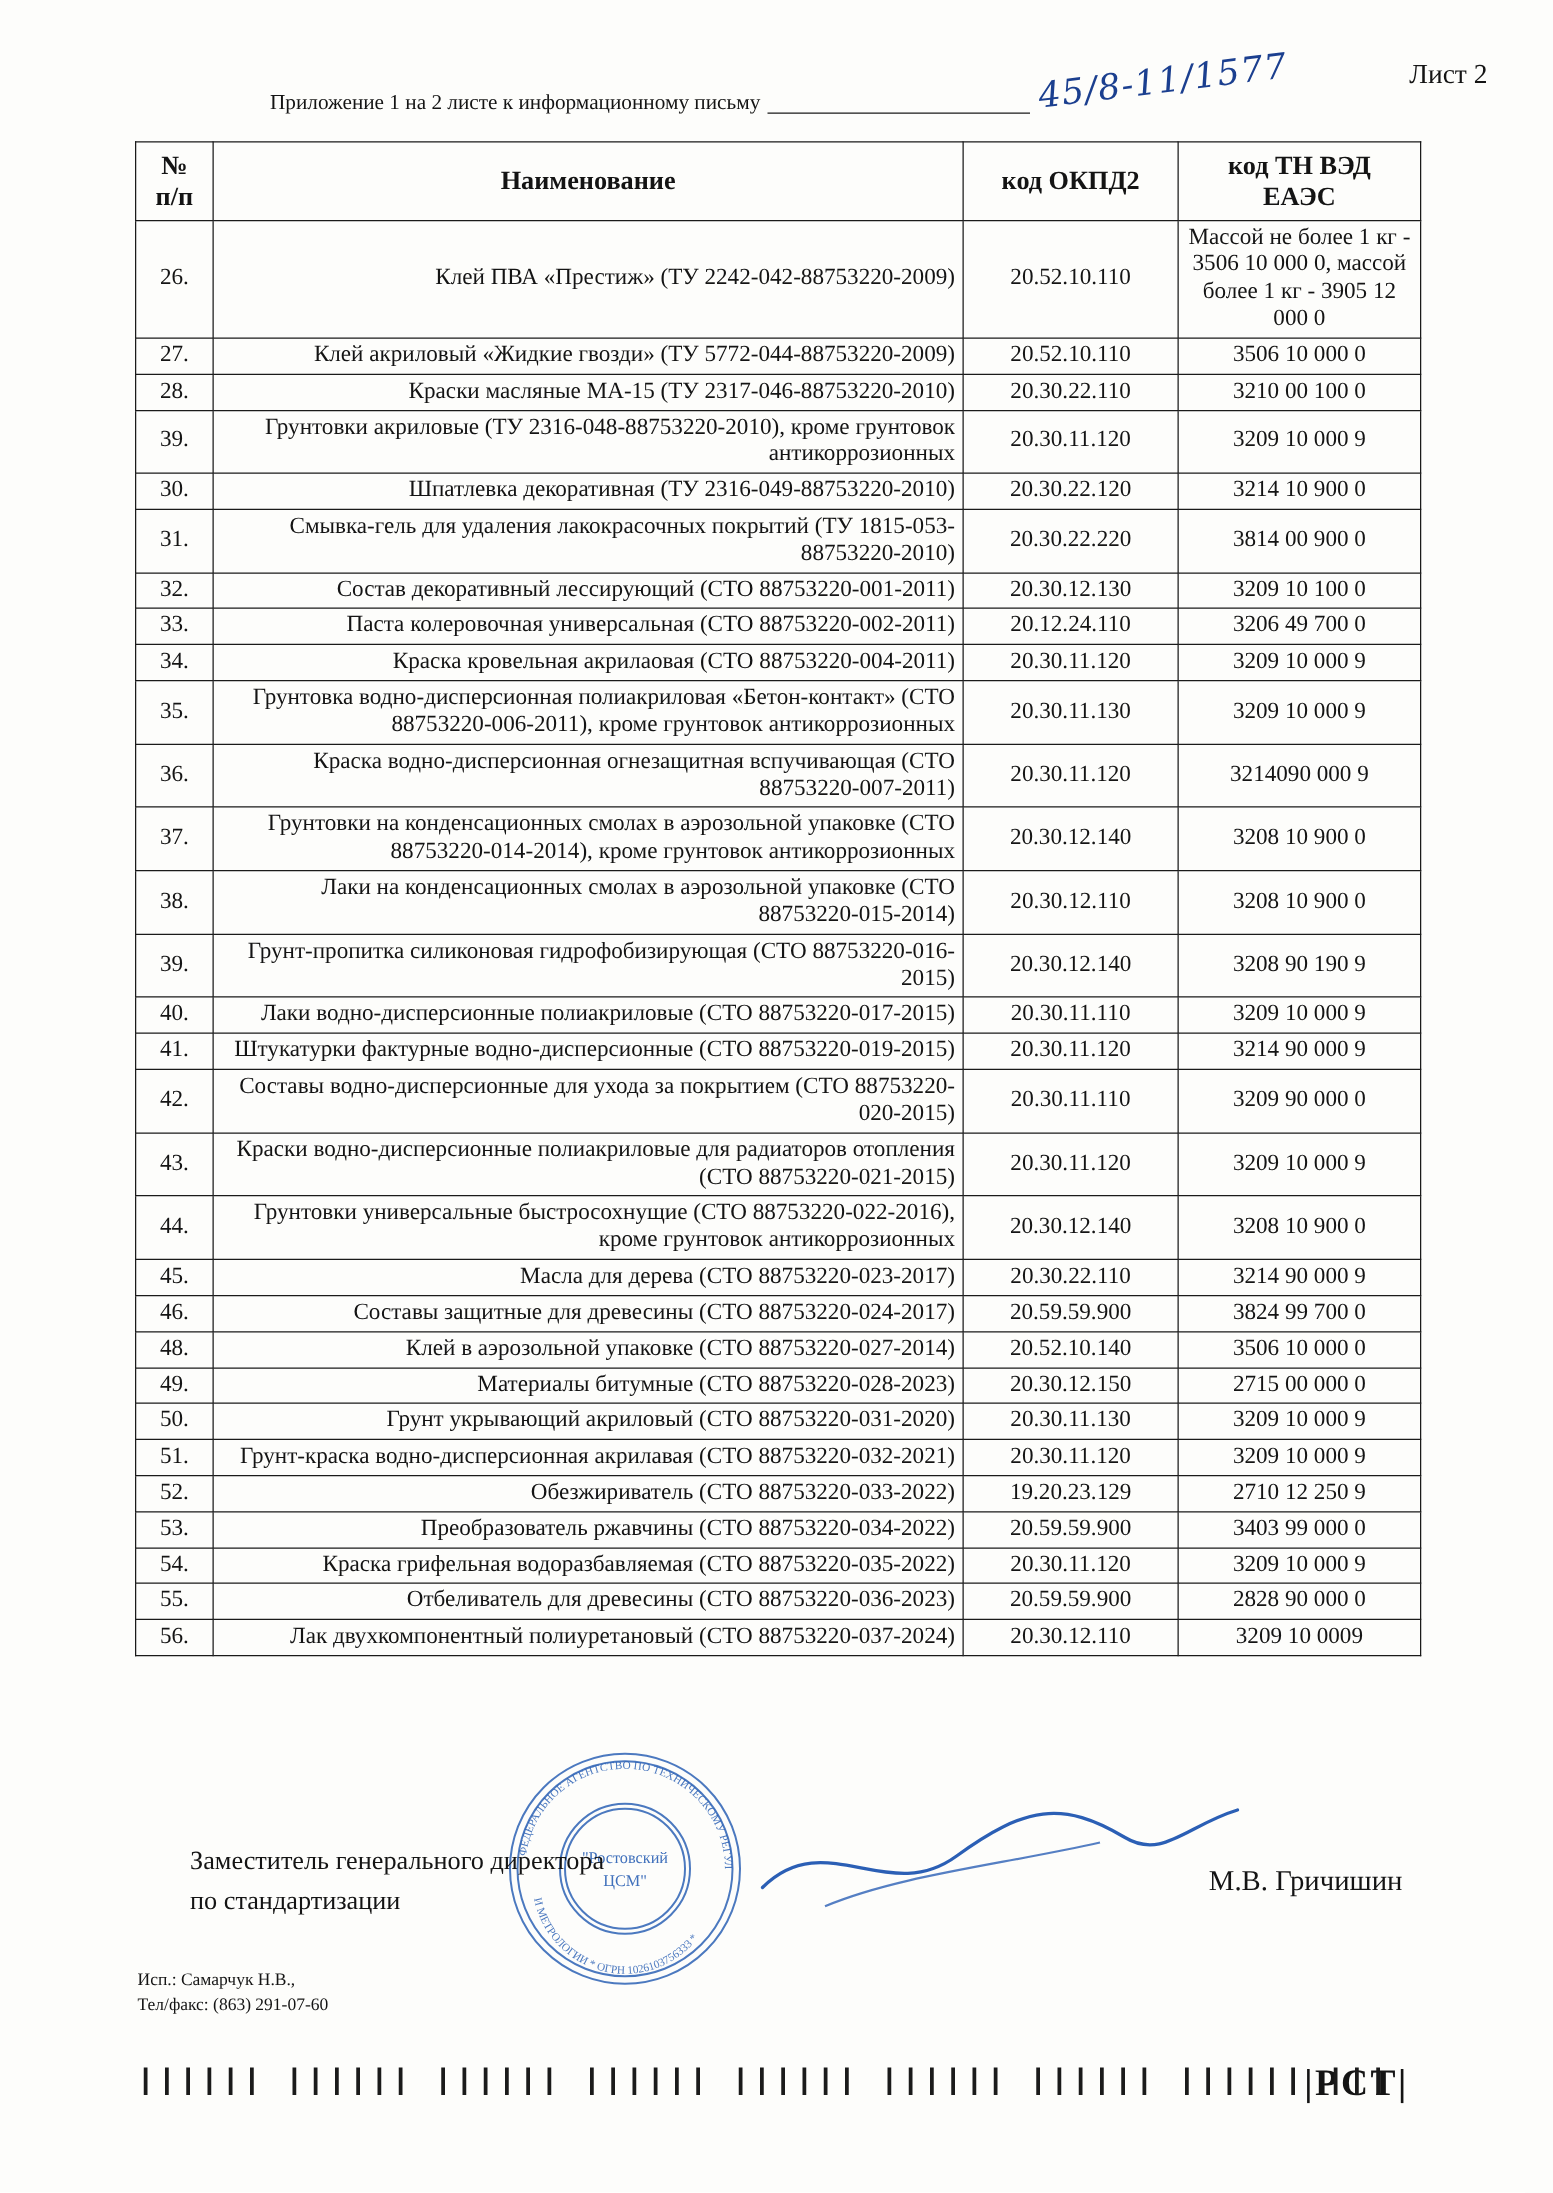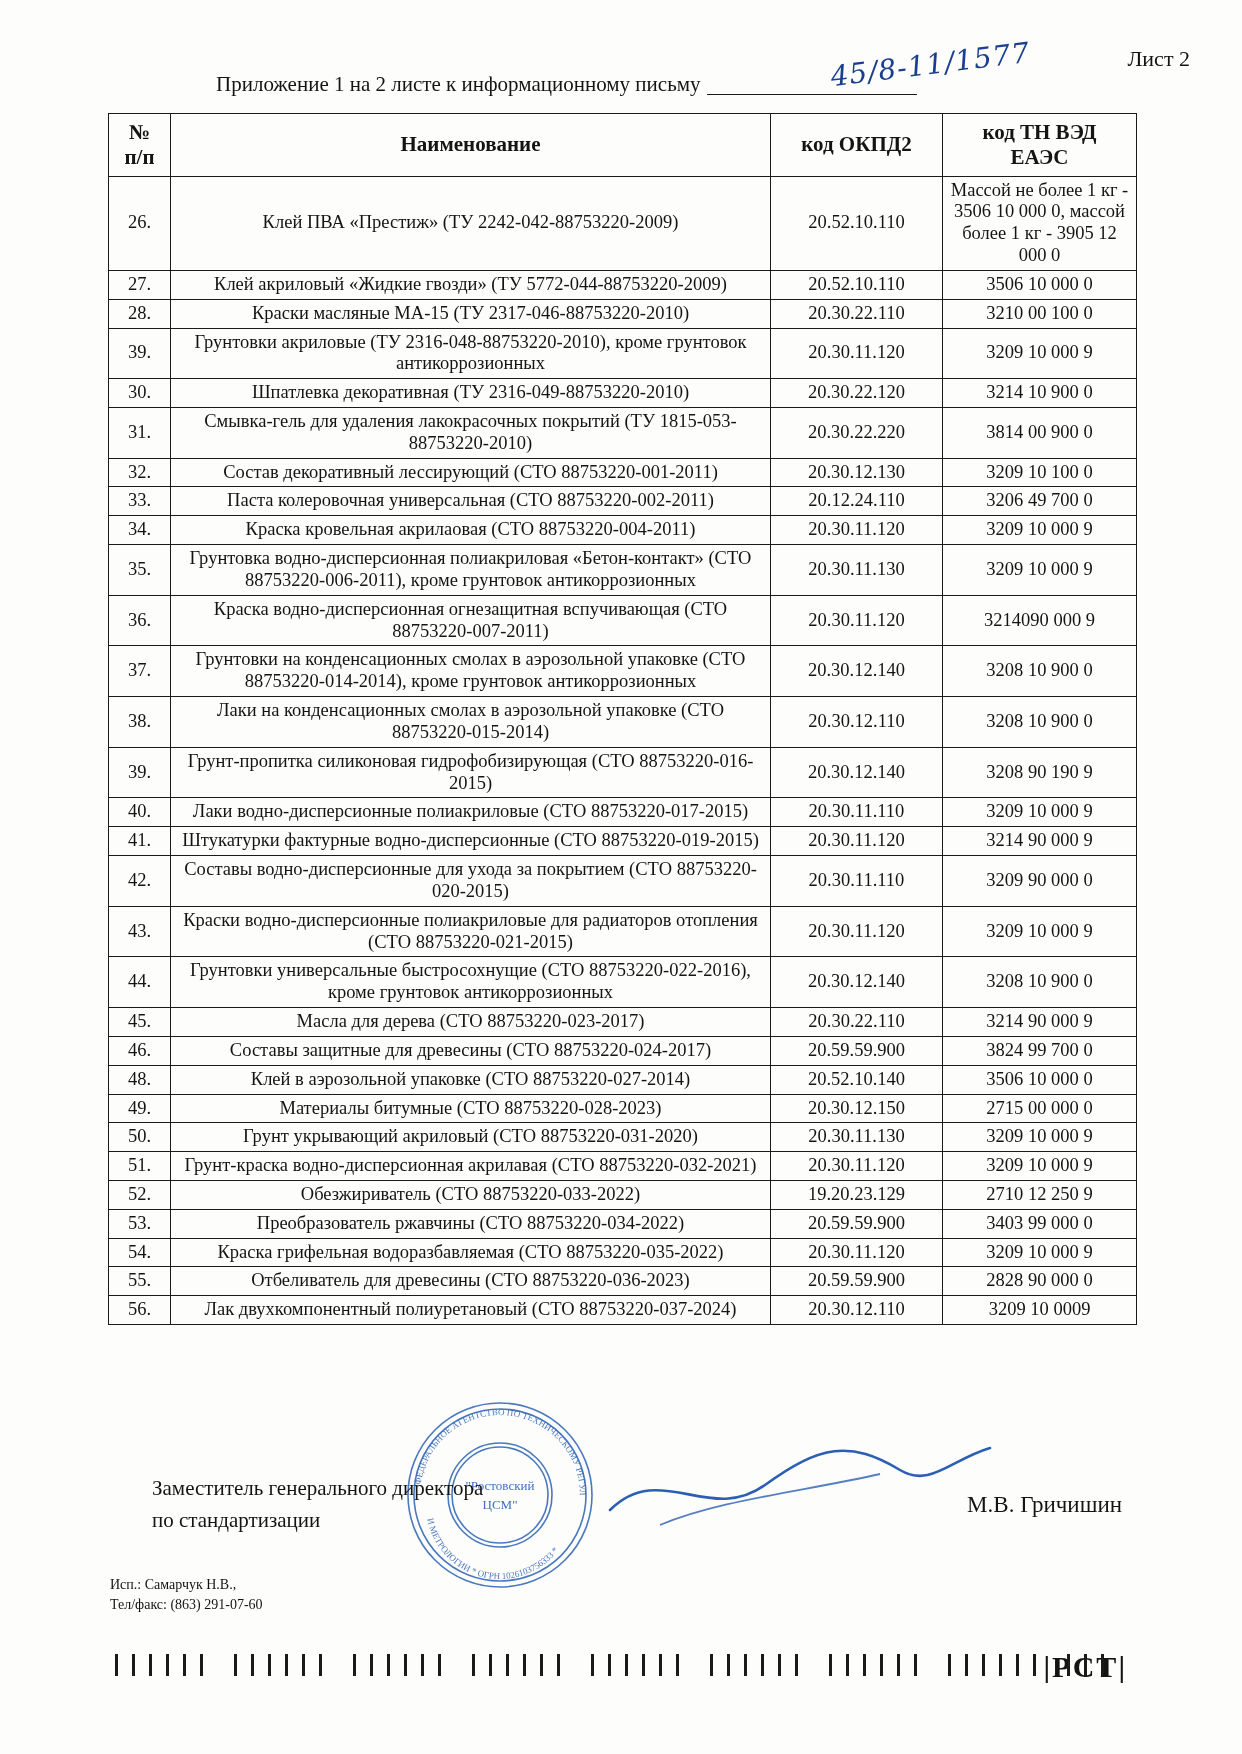--- a/index.html
+++ b/index.html
@@ -27,21 +27,21 @@
     position: absolute;
     top: 46px;
     right: 52px;
     font-size: 22px;
     font-family: "Liberation Serif", serif;
   }
   .appendix-line {
     position: absolute;
     top: 72px;
     left: 216px;
-    font-size: 21px;
+    font-size: 17px;
     white-space: nowrap;
   }
   .appendix-line .rule {
     display: inline-block;
     width: 210px;
     border-bottom: 1.5px solid #1a1a1a;
     margin-left: 6px;
     vertical-align: -4px;
   }
   .handwriting {
@@ -84,21 +84,21 @@
   col.c-okpd  { width: 172px; }
   col.c-tnved { width: 194px; }
 
   td.num {
     text-align: center;
     vertical-align: bottom;
     font-size: 19px;
     padding-bottom: 4px;
   }
   td.name {
-    text-align: center;
+    text-align: right;
     vertical-align: top;
     padding-top: 5px;
     margin-left: 28px;
   }
   td.code {
     text-align: center;
     font-size: 19.5px;
   }
   td.code-small {
     text-align: center;

